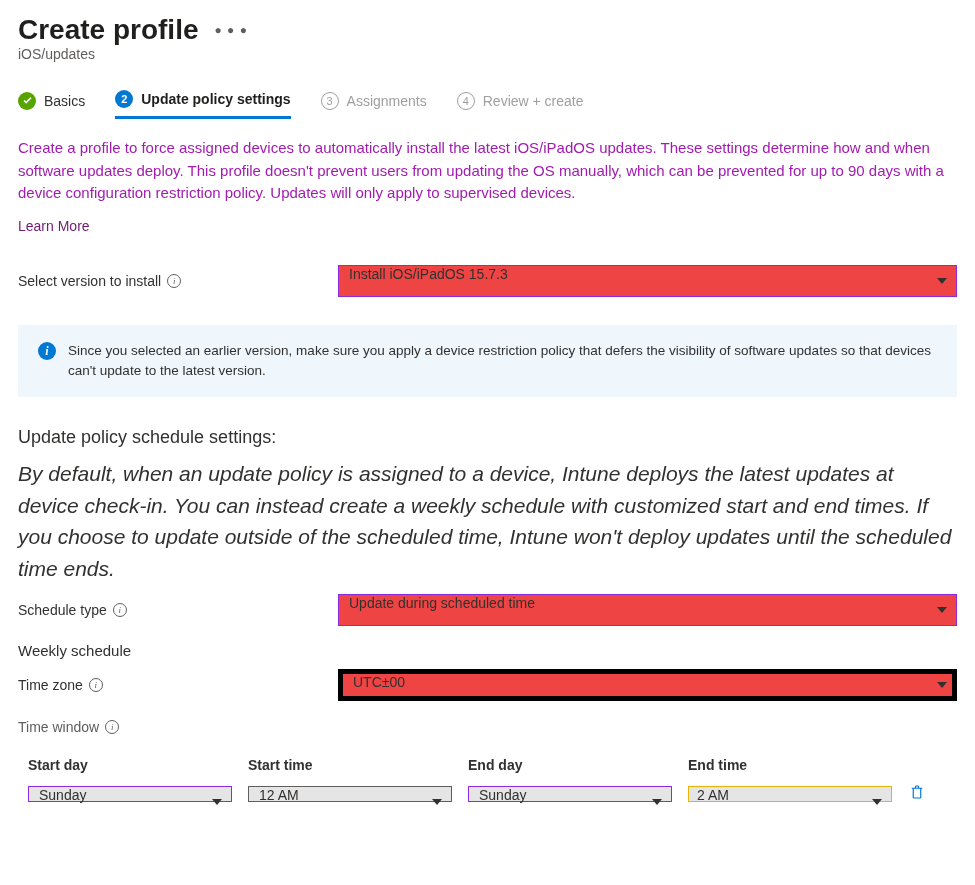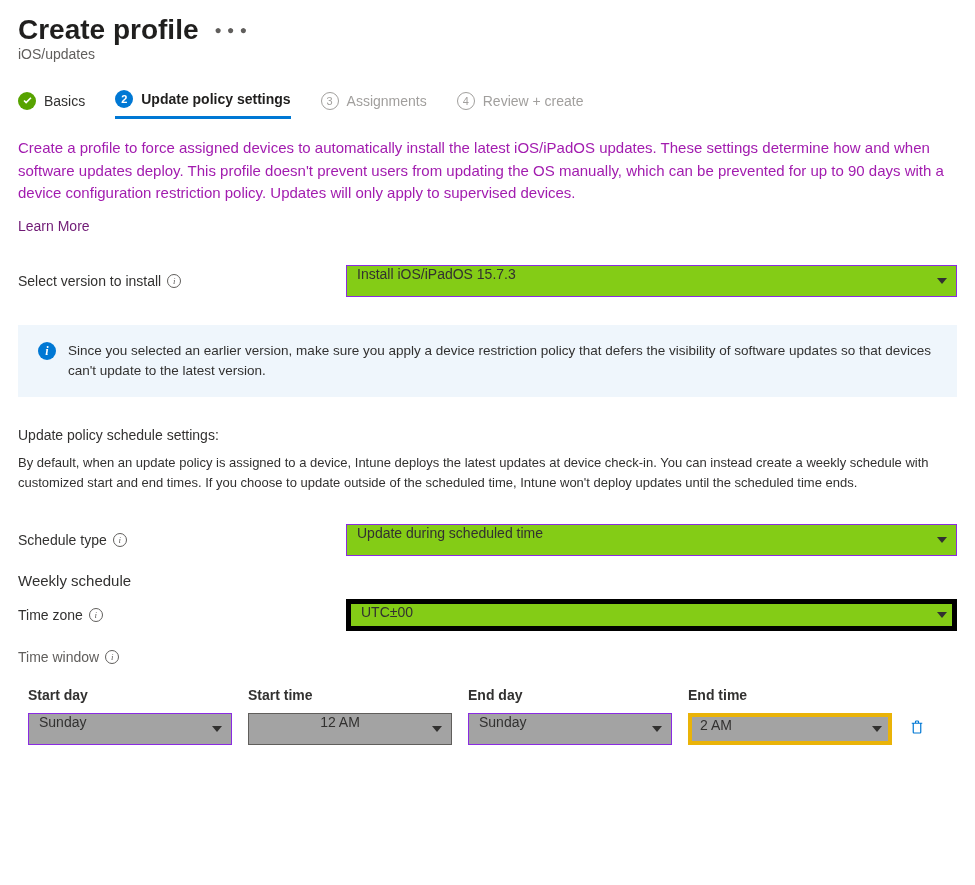--- a/index.html
+++ b/index.html
@@ -12,45 +12,45 @@
     .tabs { display: flex; gap: 30px; border-bottom: none; margin-bottom: 18px; }
     .tab { display: flex; align-items: center; gap: 8px; padding-bottom: 8px; font-size: 14px; cursor: pointer; }
     .tab.completed .tab-badge { width: 18px; height: 18px; border-radius: 50%; background: #57a300; color:#fff; display:flex; align-items:center; justify-content:center; }
     .tab.completed .tab-badge svg { width: 11px; height: 11px; }
     .tab.active { font-weight: 600; color: #201f1e; border-bottom: 3px solid #0078d4; }
     .tab.active .tab-badge { width: 18px; height: 18px; border-radius: 50%; background: #0078d4; color: #fff; display:flex; align-items:center; justify-content:center; font-size: 11px; font-weight: 600; }
     .tab.pending { color: #a19f9d; }
     .tab.pending .tab-badge { width: 18px; height: 18px; border-radius: 50%; border: 1px solid #a19f9d; color: #a19f9d; display:flex; align-items:center; justify-content:center; font-size: 11px; }
     .desc { font-size: 15px; line-height: 1.5; color: #a21caf; margin-bottom: 12px; }
     .learn-more { color: #701a75; font-size: 14px; text-decoration: none; display: inline-block; margin-bottom: 31px; }
-    .form-row { display: flex; align-items: center; margin-bottom: 16px; gap: 8px; }
+    .form-row { display: flex; align-items: center; margin-bottom: 16px; }
     .form-label { width: 320px; font-size: 14px; color: #323130; display: flex; align-items: center; gap: 6px; }
     .info-icon { width: 14px; height: 14px; border-radius: 50%; border: 1px solid #605e5c; display: inline-flex; align-items: center; justify-content: center; font-size: 9px; color: #605e5c; font-style: italic; font-family: Georgia, serif; }
     .select-field { flex: 1; position: relative; }
-    .select-field select, .select-box { width: 100%; height: 32px; padding: 0 30px 0 10px; font-size: 14px; font-family: inherit; background: #84cc16; appearance: none; -webkit-appearance: none; border: 1px solid #605e5c; }
+    .select-field select, .select-box { width: 100%; height: 32px; padding: 0 30px 0 10px; font-size: 14px; font-family: inherit; background: #ef4444; appearance: none; -webkit-appearance: none; border: 1px solid #605e5c; }
     .select-box.purple { border: 1px solid #8a2be2; }
     .select-field::after { content: ""; position: absolute; right: 10px; top: 13px; width: 0; height: 0; border-left: 5px solid transparent; border-right: 5px solid transparent; border-top: 6px solid #323130; pointer-events: none; }
     .info-banner { background: #eff6fc; padding: 16px 20px; margin: 28px 0 30px 0; display: flex; gap: 12px; font-size: 13.5px; line-height: 1.5; color: #323130; }
     .info-banner .banner-icon { width: 18px; height: 18px; border-radius: 50%; background: #0078d4; color: #fff; flex-shrink: 0; display:flex; align-items:center; justify-content:center; font-size: 12px; font-weight: 700; font-style: italic; font-family: Georgia, serif; margin-top: 1px; }
-    .section-heading { font-size: 14px; color: #323130; margin-bottom: 10px; }
-    .section-desc { font-size: 13px; line-height: 1.5; margin-bottom: 32px; }
+    .section-heading { font-size: 18px; color: #323130; margin-bottom: 10px; }
+    .section-desc { font-size: 21px; line-height: 1.5; margin-bottom: 10px; font-style: italic; }
     .subheading { font-size: 15px; margin: 16px 0 10px 0; }
     .time-window-label { font-size: 14px; color: #605e5c; display: flex; align-items: center; gap: 6px; margin: 18px 0 22px 0; }
     .schedule-table { padding-left: 10px; }
     .schedule-headers { display: flex; gap: 16px; margin-bottom: 10px; }
     .schedule-headers div { font-size: 14px; font-weight: 600; }
     .schedule-row { display: flex; gap: 16px; align-items: center; }
     .sched-col { position: relative; }
     .sched-col.day { width: 204px; }
     .sched-col.time { width: 204px; }
-    .sched-col select, .sched-select { width: 100%; height: 32px; padding: 0 30px 0 10px; font-size: 14px; font-family: inherit; background: #a3a3a3; appearance: none; -webkit-appearance: none; }
+    .sched-col select, .sched-select { width: 100%; height: 16px; padding: 0 30px 0 10px; font-size: 14px; font-family: inherit; background: #e5e5e5; appearance: none; -webkit-appearance: none; }
     .sched-col::after { content: ""; position: absolute; right: 10px; top: 13px; width: 0; height: 0; border-left: 5px solid transparent; border-right: 5px solid transparent; border-top: 6px solid #323130; pointer-events: none; }
     .border-purple { border: 1px solid #8a2be2; }
-    .border-gray { border: 1px solid #605e5c; text-align: center; }
-    .border-blue { border: 4px solid #eab308; padding-left: 8px; }
+    .border-gray { border: 1px solid #605e5c; }
+    .border-blue { border: 1px solid #eab308; padding-left: 8px; }
     .delete-icon { color: #0078d4; cursor: pointer; }
     .delete-icon svg { width: 18px; height: 18px; }
     .hdr-day { width: 204px; }
     .hdr-time { width: 204px; }
   </style>
 </head>
 <body>
 
 
 

